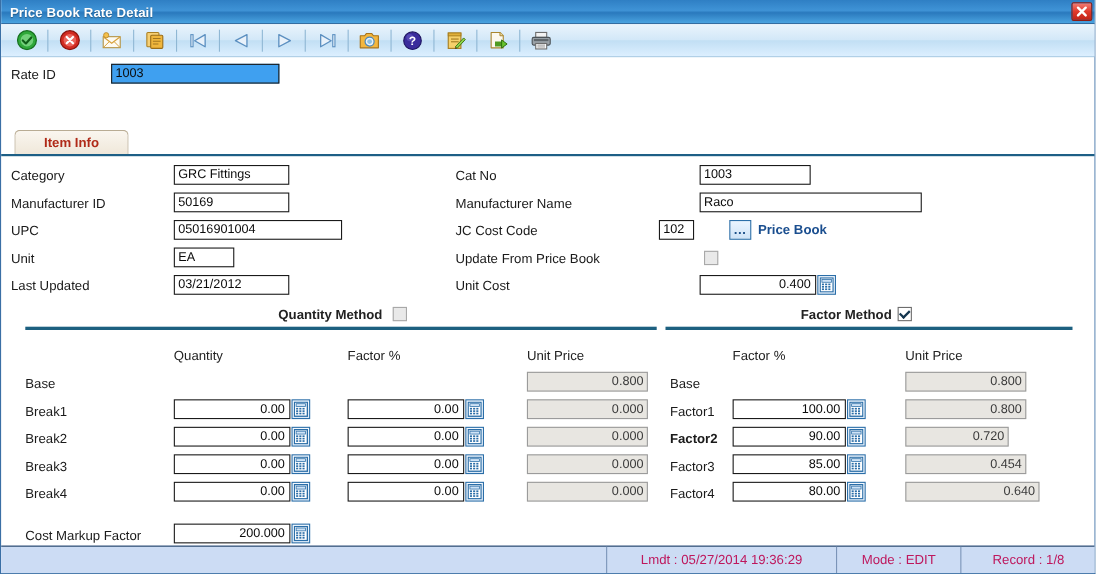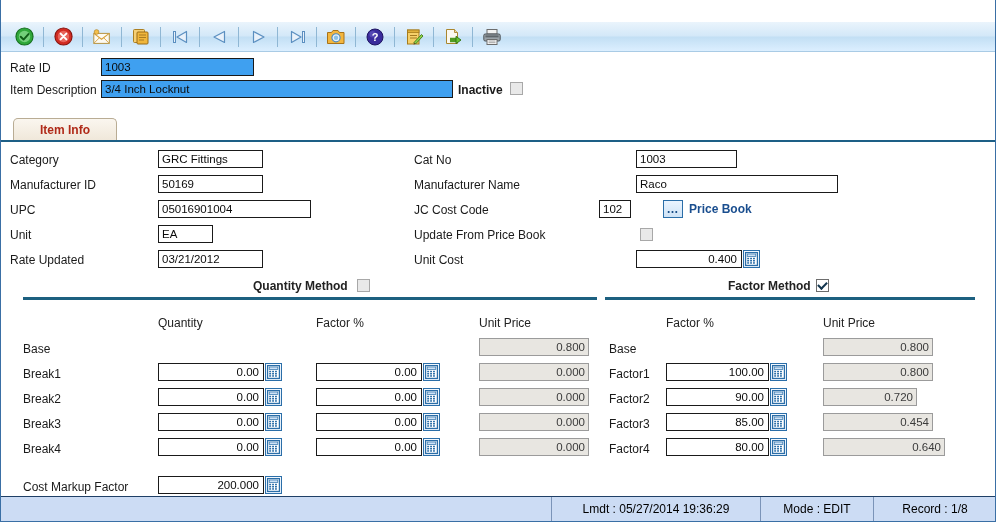--- a/index.html
+++ b/index.html
@@ -209,33 +209,41 @@
   .statusbar {
     position: absolute; left: 0; bottom: 0;
     width: 996px; height: 25px;
     background: #ccdcf4;
     border-top: 1px solid #1f3f66;
     display: flex; align-items: stretch;
   }
   .st-pad { flex: 0 0 551px; border-right: 1px solid #7b94b8; }
   .st-cell {
     display: flex; align-items: center; justify-content: center;
-    font-size: 12px; color: #000000;
+    font-size: 12px; color: #be185d;
     border-right: 1px solid #7b94b8;
     white-space: nowrap;
   }
   .st-lmdt { flex: 0 0 209px; }
   .st-mode { flex: 0 0 113px; }
   .st-rec  { flex: 1 1 auto; }
 </style>
 </head>
 <body>
 
 <div class="app">
 
+  <div class="titlebar">
+    <span class="titlebar-text">Price Book Rate Detail</span>
+    <div class="close-btn">
+      <svg width="11" height="11" viewBox="0 0 11 11">
+        <path d="M2 2 L9 9 M9 2 L2 9" stroke="#ffffff" stroke-width="2.2" stroke-linecap="round" fill="none"></path>
+      </svg>
+    </div>
+  </div>
 
   <div class="toolbar">
 
     <div class="tb-btn">
       <svg width="19" height="19" viewBox="0 0 20 20">
         <circle cx="10" cy="10" r="9" fill="#2fa83a" stroke="#16701f" stroke-width="1.2"></circle>
         <circle cx="10" cy="10" r="6" fill="#72d07a"></circle>
         <path d="M6 10.3 L9 13.2 L14.2 7.4" stroke="#0f5e18" stroke-width="2" fill="none" stroke-linecap="round" stroke-linejoin="round"></path>
       </svg>
     </div>
@@ -347,26 +355,20 @@
         <path d="M6.5 13 h7 M6.5 14.7 h7" stroke="#9a9a9a" stroke-width=".9"></path>
       </svg>
     </div>
   </div>
 
   <div class="hdr">
     <div class="hdr-row">
       <span class="lbl" style="left:9px; top:9px;">Rate ID</span>
       <span class="sel-field" style="left:100px; top:6px; width:153px;">1003</span>
     </div>
-    <div class="hdr-row">
-      <span class="lbl" style="left:9px; top:9px;">Item Description</span>
-      <span class="sel-field" style="left:100px; top:6px; width:352px;">3/4 Inch Locknut</span>
-      <span class="lbl" style="left:457px; top:9px; font-weight:bold;">Inactive</span>
-      <span class="chk" style="left:509px; top:8px;"></span>
-    </div>
   </div>
 
   <div class="tabstrip">
     <div class="tab">
       <span class="tab-label">Item Info</span>
     </div>
     <div class="tab-underline"></div>
   </div>
 
   <div class="panel">
@@ -376,21 +378,21 @@
 
     <span class="lbl" style="left:9px; top:34px;">Manufacturer ID</span>
     <span class="fld" style="left:157px; top:31px; width:105px;">50169</span>
 
     <span class="lbl" style="left:9px; top:59px;">UPC</span>
     <span class="fld" style="left:157px; top:56px; width:153px;">05016901004</span>
 
     <span class="lbl" style="left:9px; top:84px;">Unit</span>
     <span class="fld" style="left:157px; top:81px; width:55px;">EA</span>
 
-    <span class="lbl" style="left:9px; top:109px;">Rate Updated</span>
+    <span class="lbl" style="left:9px; top:109px;">Last Updated</span>
     <span class="fld" style="left:157px; top:106px; width:105px;">03/21/2012</span>
 
     <span class="lbl" style="left:413px; top:9px;">Cat No</span>
     <span class="fld" style="left:635px; top:6px; width:101px;">1003</span>
 
     <span class="lbl" style="left:413px; top:34px;">Manufacturer Name</span>
     <span class="fld" style="left:635px; top:31px; width:202px;">Raco</span>
 
     <span class="lbl" style="left:413px; top:59px;">JC Cost Code</span>
     <span class="fld" style="left:598px; top:56px; width:32px;">102</span>
@@ -634,21 +636,21 @@
             <rect x="5.1" y="8" width="1.9" height="1.5"></rect>
             <rect x="8" y="8" width="1.9" height="1.5"></rect>
             <rect x="2.2" y="10.2" width="1.9" height="1.5"></rect>
             <rect x="5.1" y="10.2" width="1.9" height="1.5"></rect>
             <rect x="8" y="10.2" width="1.9" height="1.5"></rect>
           </g>
         </svg>
     </span>
     <span class="fld ro" style="left:822px; top:219px; width:110px;">0.800</span>
 
-    <span class="rowlbl" style="left:608px; top:248px;">Factor2</span>
+    <span class="rowlbl" style="left:608px; top:248px;font-weight:bold;">Factor2</span>
     <span class="fld num" style="left:665px; top:244px; width:103px;">90.00</span>
     <span class="calc" style="left:769px; top:244px;">
       <svg width="13" height="14" viewBox="0 0 13 14">
           <rect x="0.6" y="0.6" width="11.8" height="12.8" fill="#fff" stroke="#2b6ea8" stroke-width="1.2"></rect>
           <rect x="2.2" y="2" width="8.6" height="2.6" fill="#cfe3f6" stroke="#2b6ea8" stroke-width=".7"></rect>
           <g fill="#2b6ea8">
             <rect x="2.2" y="5.8" width="1.9" height="1.5"></rect>
             <rect x="5.1" y="5.8" width="1.9" height="1.5"></rect>
             <rect x="8" y="5.8" width="1.9" height="1.5"></rect>
             <rect x="2.2" y="8" width="1.9" height="1.5"></rect>

